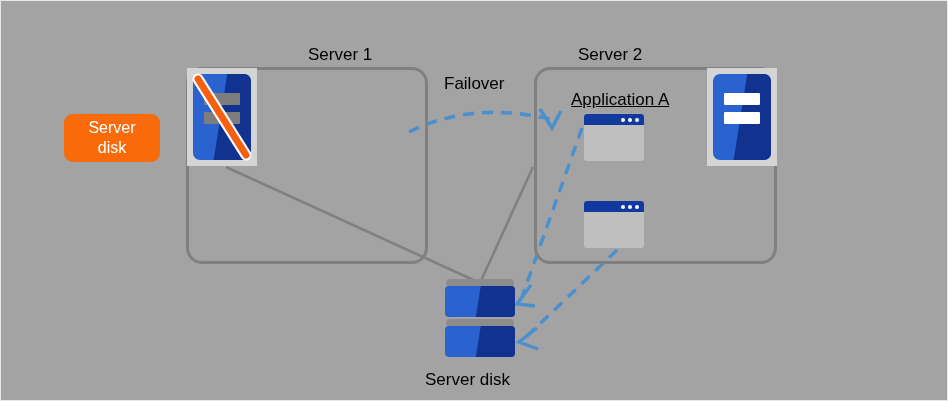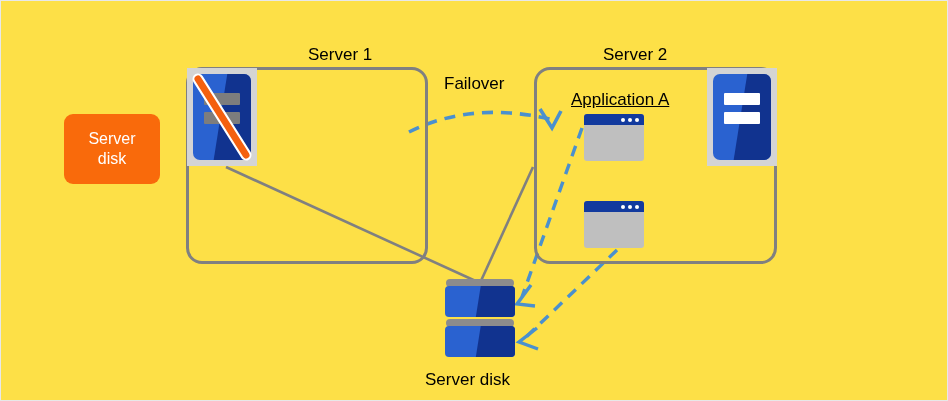--- a/index.html
+++ b/index.html
@@ -7,21 +7,21 @@
     padding: 0;
     background: #ffffff;
   }
   body {
     font-family: "Liberation Sans", sans-serif;
   }
   #canvas {
     position: relative;
     width: 948px;
     height: 401px;
-    background: #fde047;
+    background: #a3a3a3;
     border: 1px solid #e8e8e8;
     box-sizing: border-box;
     overflow: hidden;
   }
   .svg-layer {
     position: absolute;
     left: 0;
     top: 0;
     width: 948px;
     height: 401px;
@@ -29,33 +29,33 @@
 
   
   .label {
     position: absolute;
     color: #000000;
     font-size: 17px;
     white-space: nowrap;
     line-height: 1;
   }
   #server1-title { left: 307px; top: 45px; }
-  #server2-title { left: 577px; top: 45px; margin-left: 25px; }
+  #server2-title { left: 577px; top: 45px; }
   #failover-label { left: 443px; top: 74px; }
   #app-a-label { left: 570px; top: 90px; text-decoration: underline; }
   #app-b-label { left: 570px; top: 177px; }
   #shared-disk-label { left: 424px; top: 370px; }
 
   
   #server-down-badge {
     position: absolute;
     left: 63px;
     top: 113px;
     width: 96px;
-    height: 70px;
+    height: 48px;
     background: #f96a0b;
     border-radius: 9px;
     color: #ffffff;
     font-size: 16px;
     display: flex;
     flex-direction: column;
     align-items: center;
     justify-content: center;
     line-height: 1.28;
     text-align: center;

